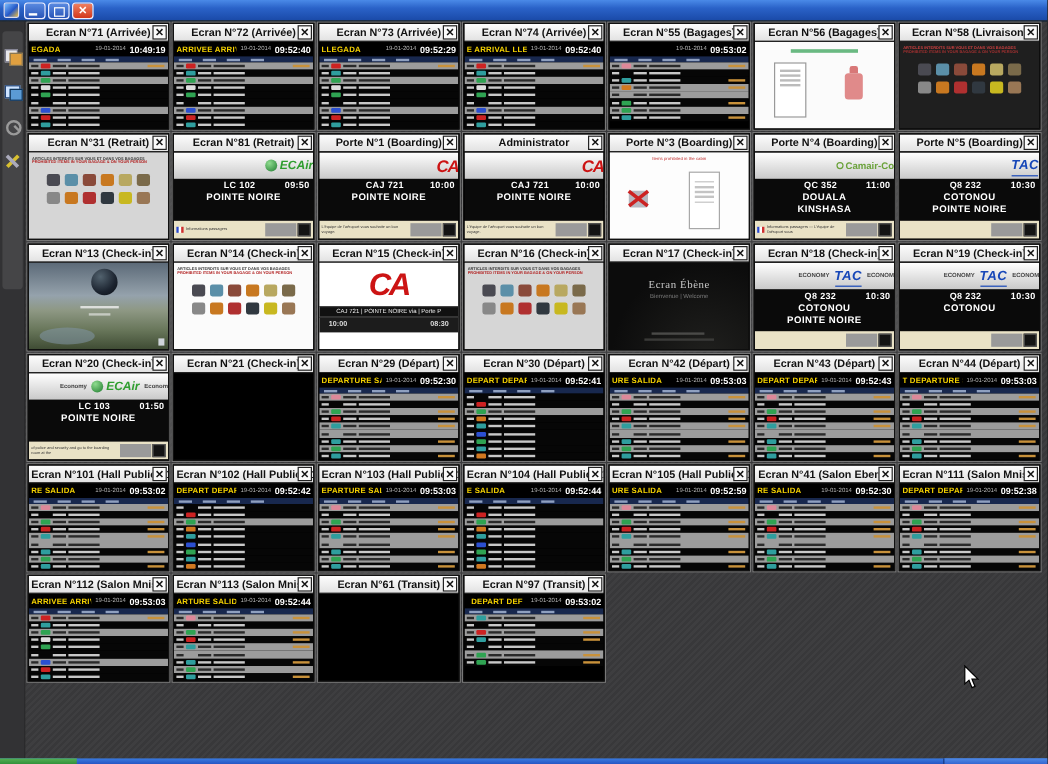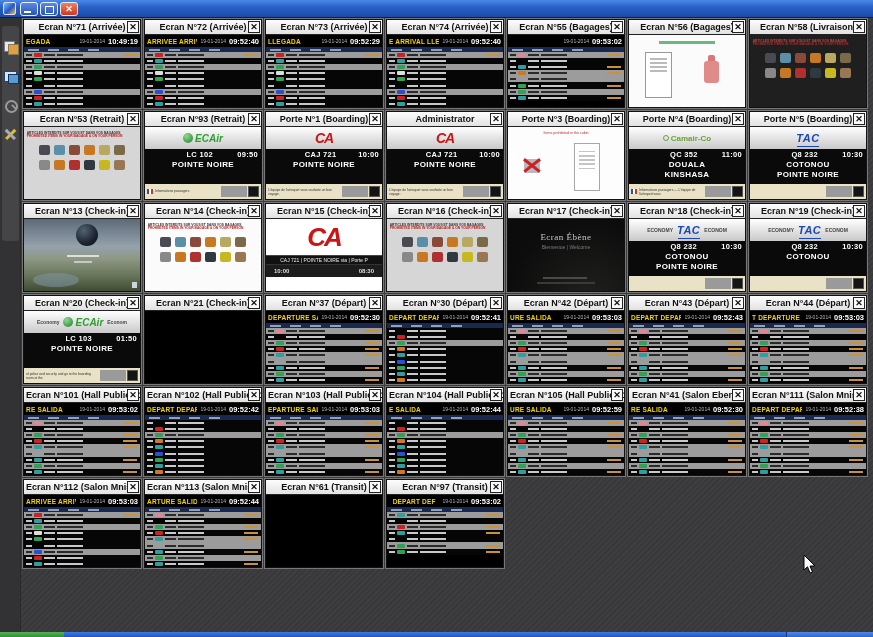--- a/index.html
+++ b/index.html
@@ -53,21 +53,21 @@
   .tcols i{height:2px;width:11px;background:#8fa0c0;}
   .trow{height:6.1px;display:flex;align-items:center;gap:2px;padding-left:2px;}
   .trow.g{background:#9c9c9c;}.trow.d{background:#060606;}
   .chip{width:8px;height:4px;border-radius:1px;flex:none;}
   .bar{height:2px;flex:none;}
   .bt{width:6px;}.b1{width:11px;}.b2{width:26px;}
   .bs{width:14px;margin-left:auto;margin-right:3px;background:#c8913a !important;}
   .trow.g .bar{background:#2a2a2a;}.trow.d .bar{background:#c8c8c8;}
   
   .lstrip{height:22px;background:linear-gradient(180deg,#fff,#cicic1);background:linear-gradient(180deg,#ffffff,#c9c9c9);
-    display:flex;align-items:center;justify-content:center;gap:4px;position:relative;}
+    display:flex;align-items:center;justify-content:flex-end;gap:4px;position:relative;}
   .econ{font-size:5px;font-weight:bold;color:#444;white-space:nowrap;}
   .lg-ecair{display:flex;align-items:center;gap:2px;font-weight:bold;font-style:italic;font-size:10px;color:#2f9e2f;}
   .lg-ecair .glb{width:10px;height:10px;border-radius:50%;background:radial-gradient(circle at 35% 30%,#8fdc8f,#1e7a2e);display:inline-block;}
   .lg-tac{display:inline-block;text-align:center;line-height:1;}
   .lg-tac b{font-style:italic;font-size:11px;color:#1747b8;letter-spacing:.5px;}
   .lg-tac .tac-sub{display:block;margin:1px auto 0;width:22px;height:1.5px;background:#1747b8;}
   .lg-camair{display:flex;align-items:center;gap:2px;font-weight:bold;font-size:8px;color:#6aa23a;}
   .lg-camair .cam-dot{width:6px;height:6px;border:1.5px solid #6aa23a;border-radius:50%;display:inline-block;}
   .lg-ca{font-weight:900;font-style:italic;font-size:14px;color:#cc1414;letter-spacing:-1px;}
   .band{height:35px;background:#0a0a0a;color:#fff;padding:1px 3px;}
@@ -582,21 +582,21 @@
             <span style="background:#c87820"></span>
             <span style="background:#b03030"></span>
             <span style="background:#303840"></span>
             <span style="background:#c8b820"></span>
             <span style="background:#997755"></span>
           </div>
         </div>
       </div>
       <div class="tile">
         <div class="ttlbar">
-          <span class="ttl">Ecran N°53 (Retrait)</span>
+          <span class="ttl">Ecran N°31 (Retrait)</span>
           <span class="tclose">✕</span>
         </div>
         <div class="tc proh light">
           <span class="pl pl1">ARTICLES INTERDITS SUR VOUS ET DANS VOS BAGAGES</span>
           <span class="pl pl2">PROHIBITED ITEMS IN YOUR BAGAGE &amp; ON YOUR PERSON</span>
           <div class="items">
             <span style="background:#4a4a52"></span>
             <span style="background:#5b8fa8"></span>
             <span style="background:#8a4a3a"></span>
             <span style="background:#c87820"></span>
@@ -608,21 +608,21 @@
             <span style="background:#c87820"></span>
             <span style="background:#b03030"></span>
             <span style="background:#303840"></span>
             <span style="background:#c8b820"></span>
             <span style="background:#997755"></span>
           </div>
         </div>
       </div>
       <div class="tile">
         <div class="ttlbar">
-          <span class="ttl">Ecran N°93 (Retrait)</span>
+          <span class="ttl">Ecran N°81 (Retrait)</span>
           <span class="tclose">✕</span>
         </div>
         <div class="tc boarding">
           <div class="lstrip">
             <span class="lg-ecair">
               <i class="glb"></i>
               <b>ECAir</b>
             </span>
           </div>
           <div class="band">
@@ -937,21 +937,21 @@
         </div>
       </div>
       <div class="tile">
         <div class="ttlbar">
           <span class="ttl">Ecran N°21 (Check-in)</span>
           <span class="tclose">✕</span>
         </div>
       </div>
       <div class="tile">
         <div class="ttlbar">
-          <span class="ttl">Ecran N°37 (Départ)</span>
+          <span class="ttl">Ecran N°29 (Départ)</span>
           <span class="tclose">✕</span>
         </div>
         <div class="tc table">
           <div class="thead">
             <span class="th-t ">DEPARTURE SALIDA</span>
             <span class="th-d">19-01-2014</span>
             <span class="th-tm">09:52:30</span>
           </div>
           <div class="tcols">
             <i></i>

